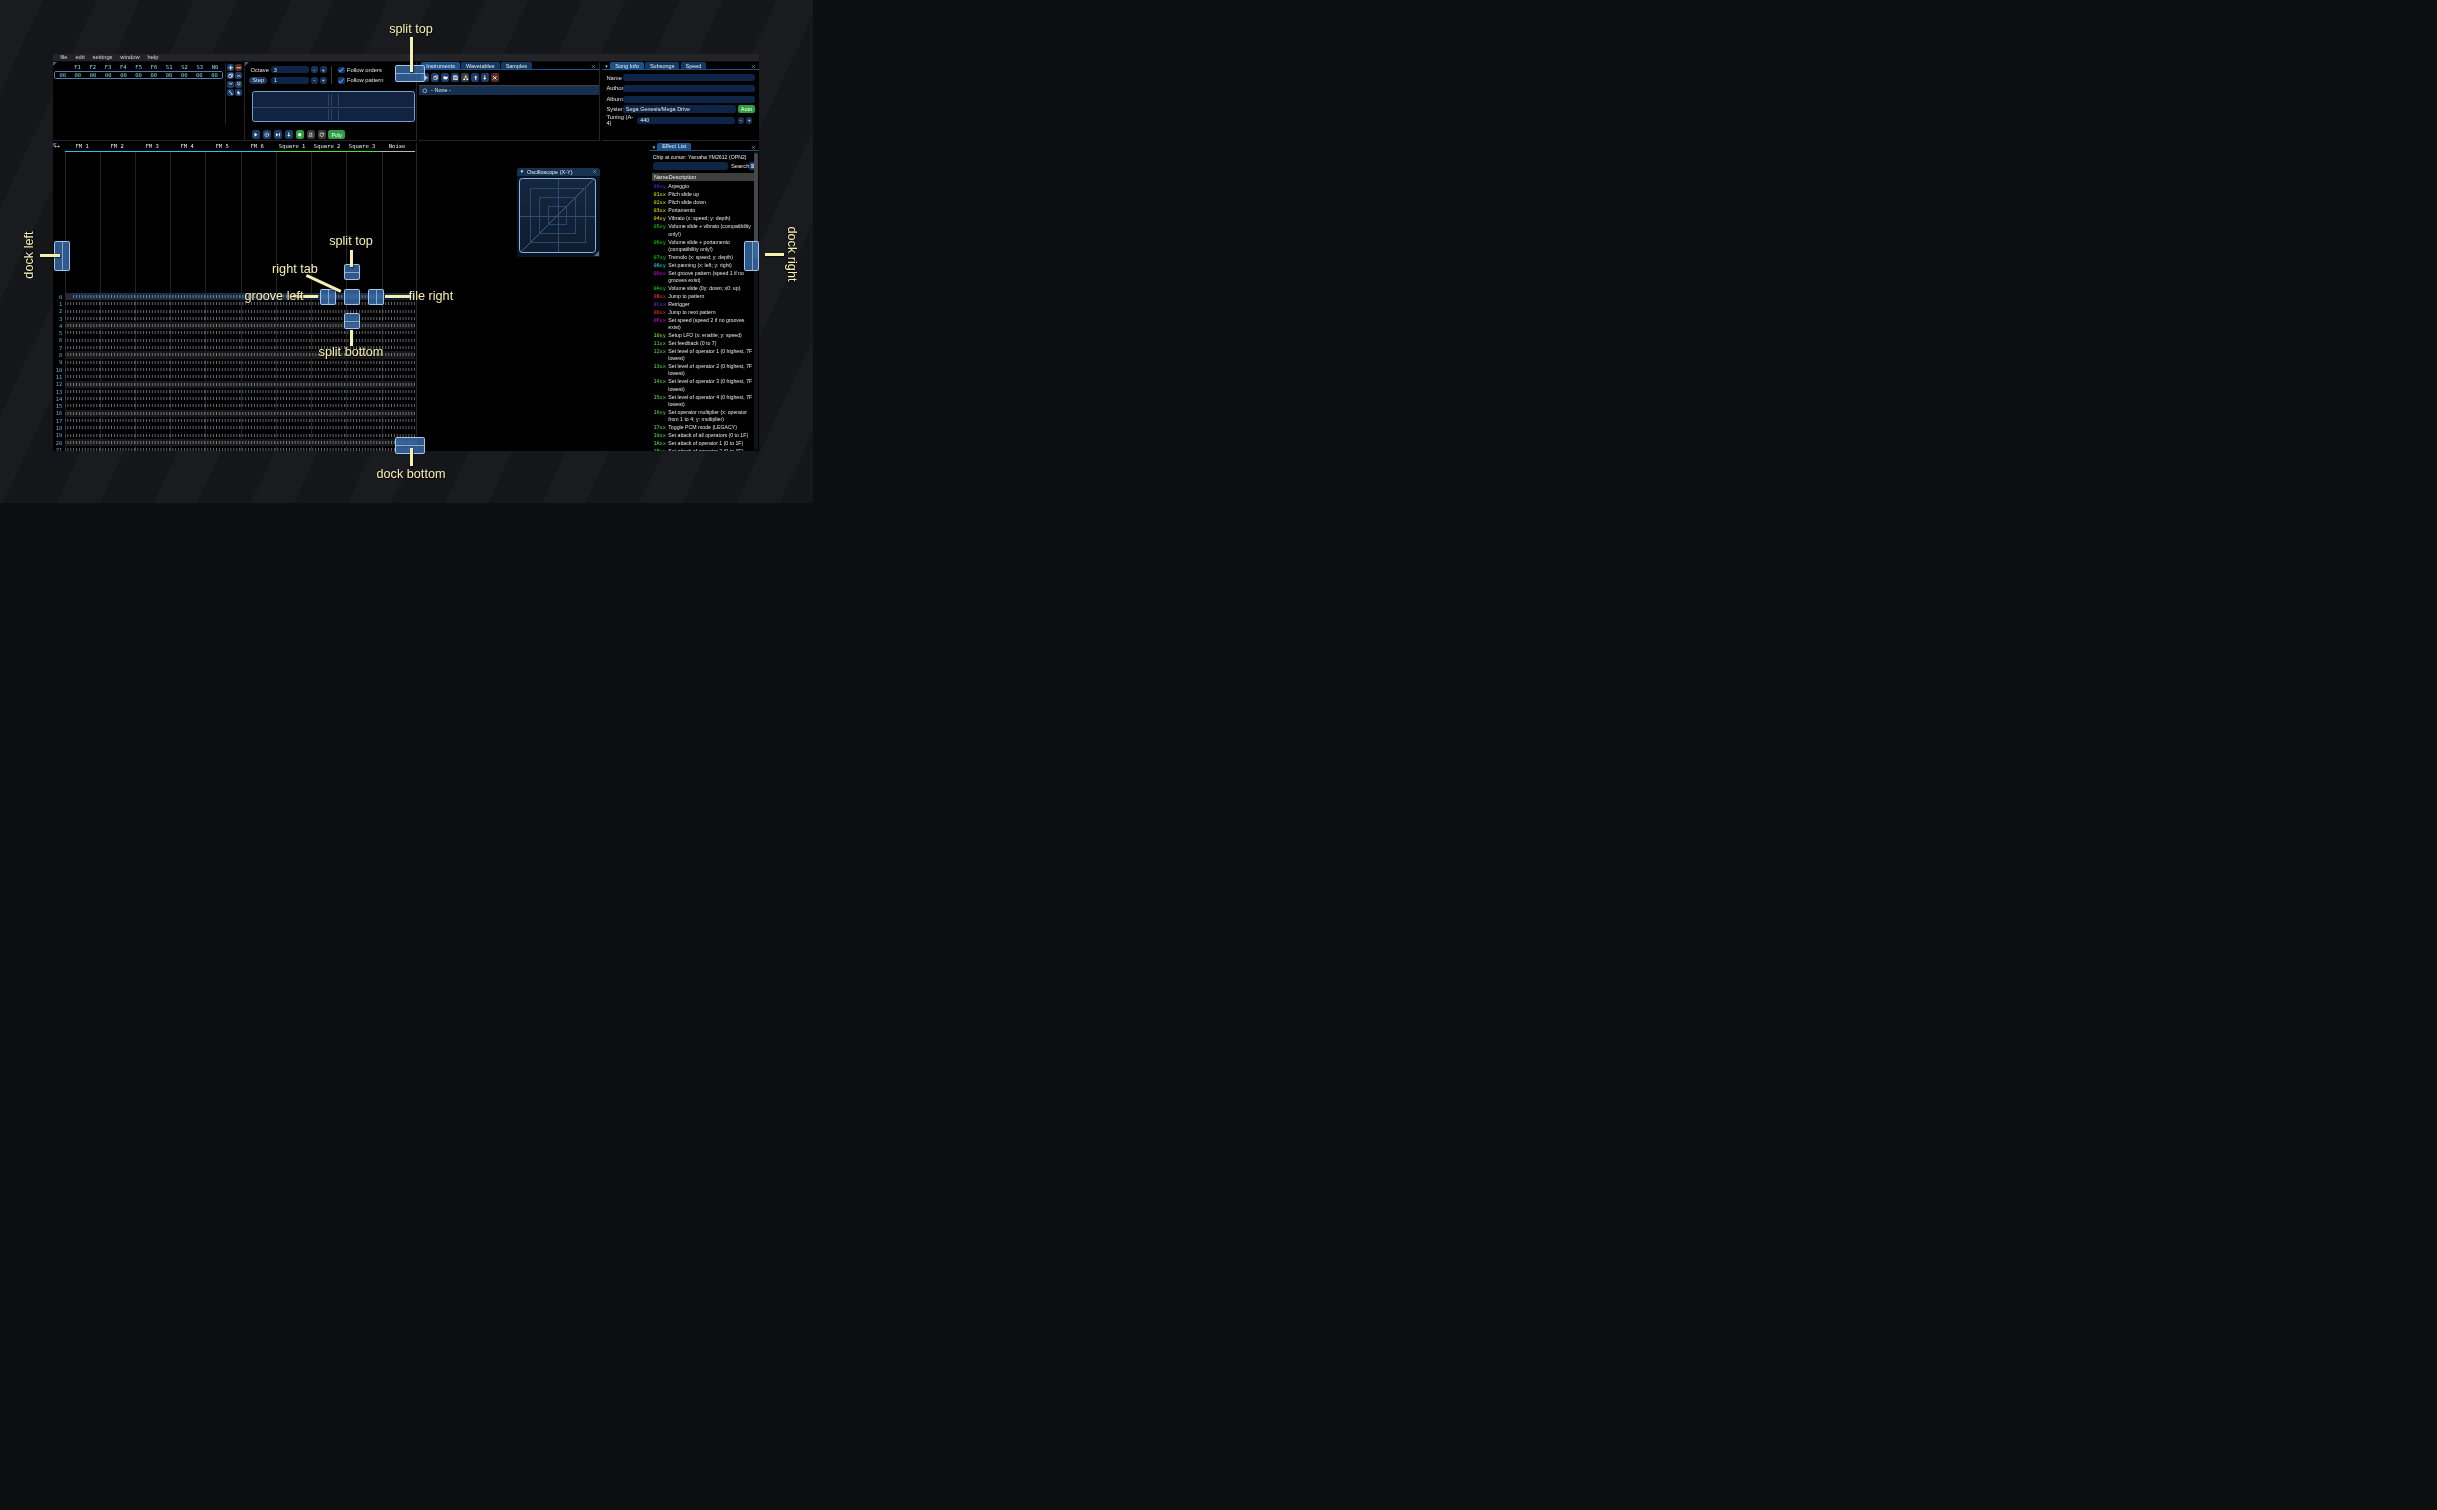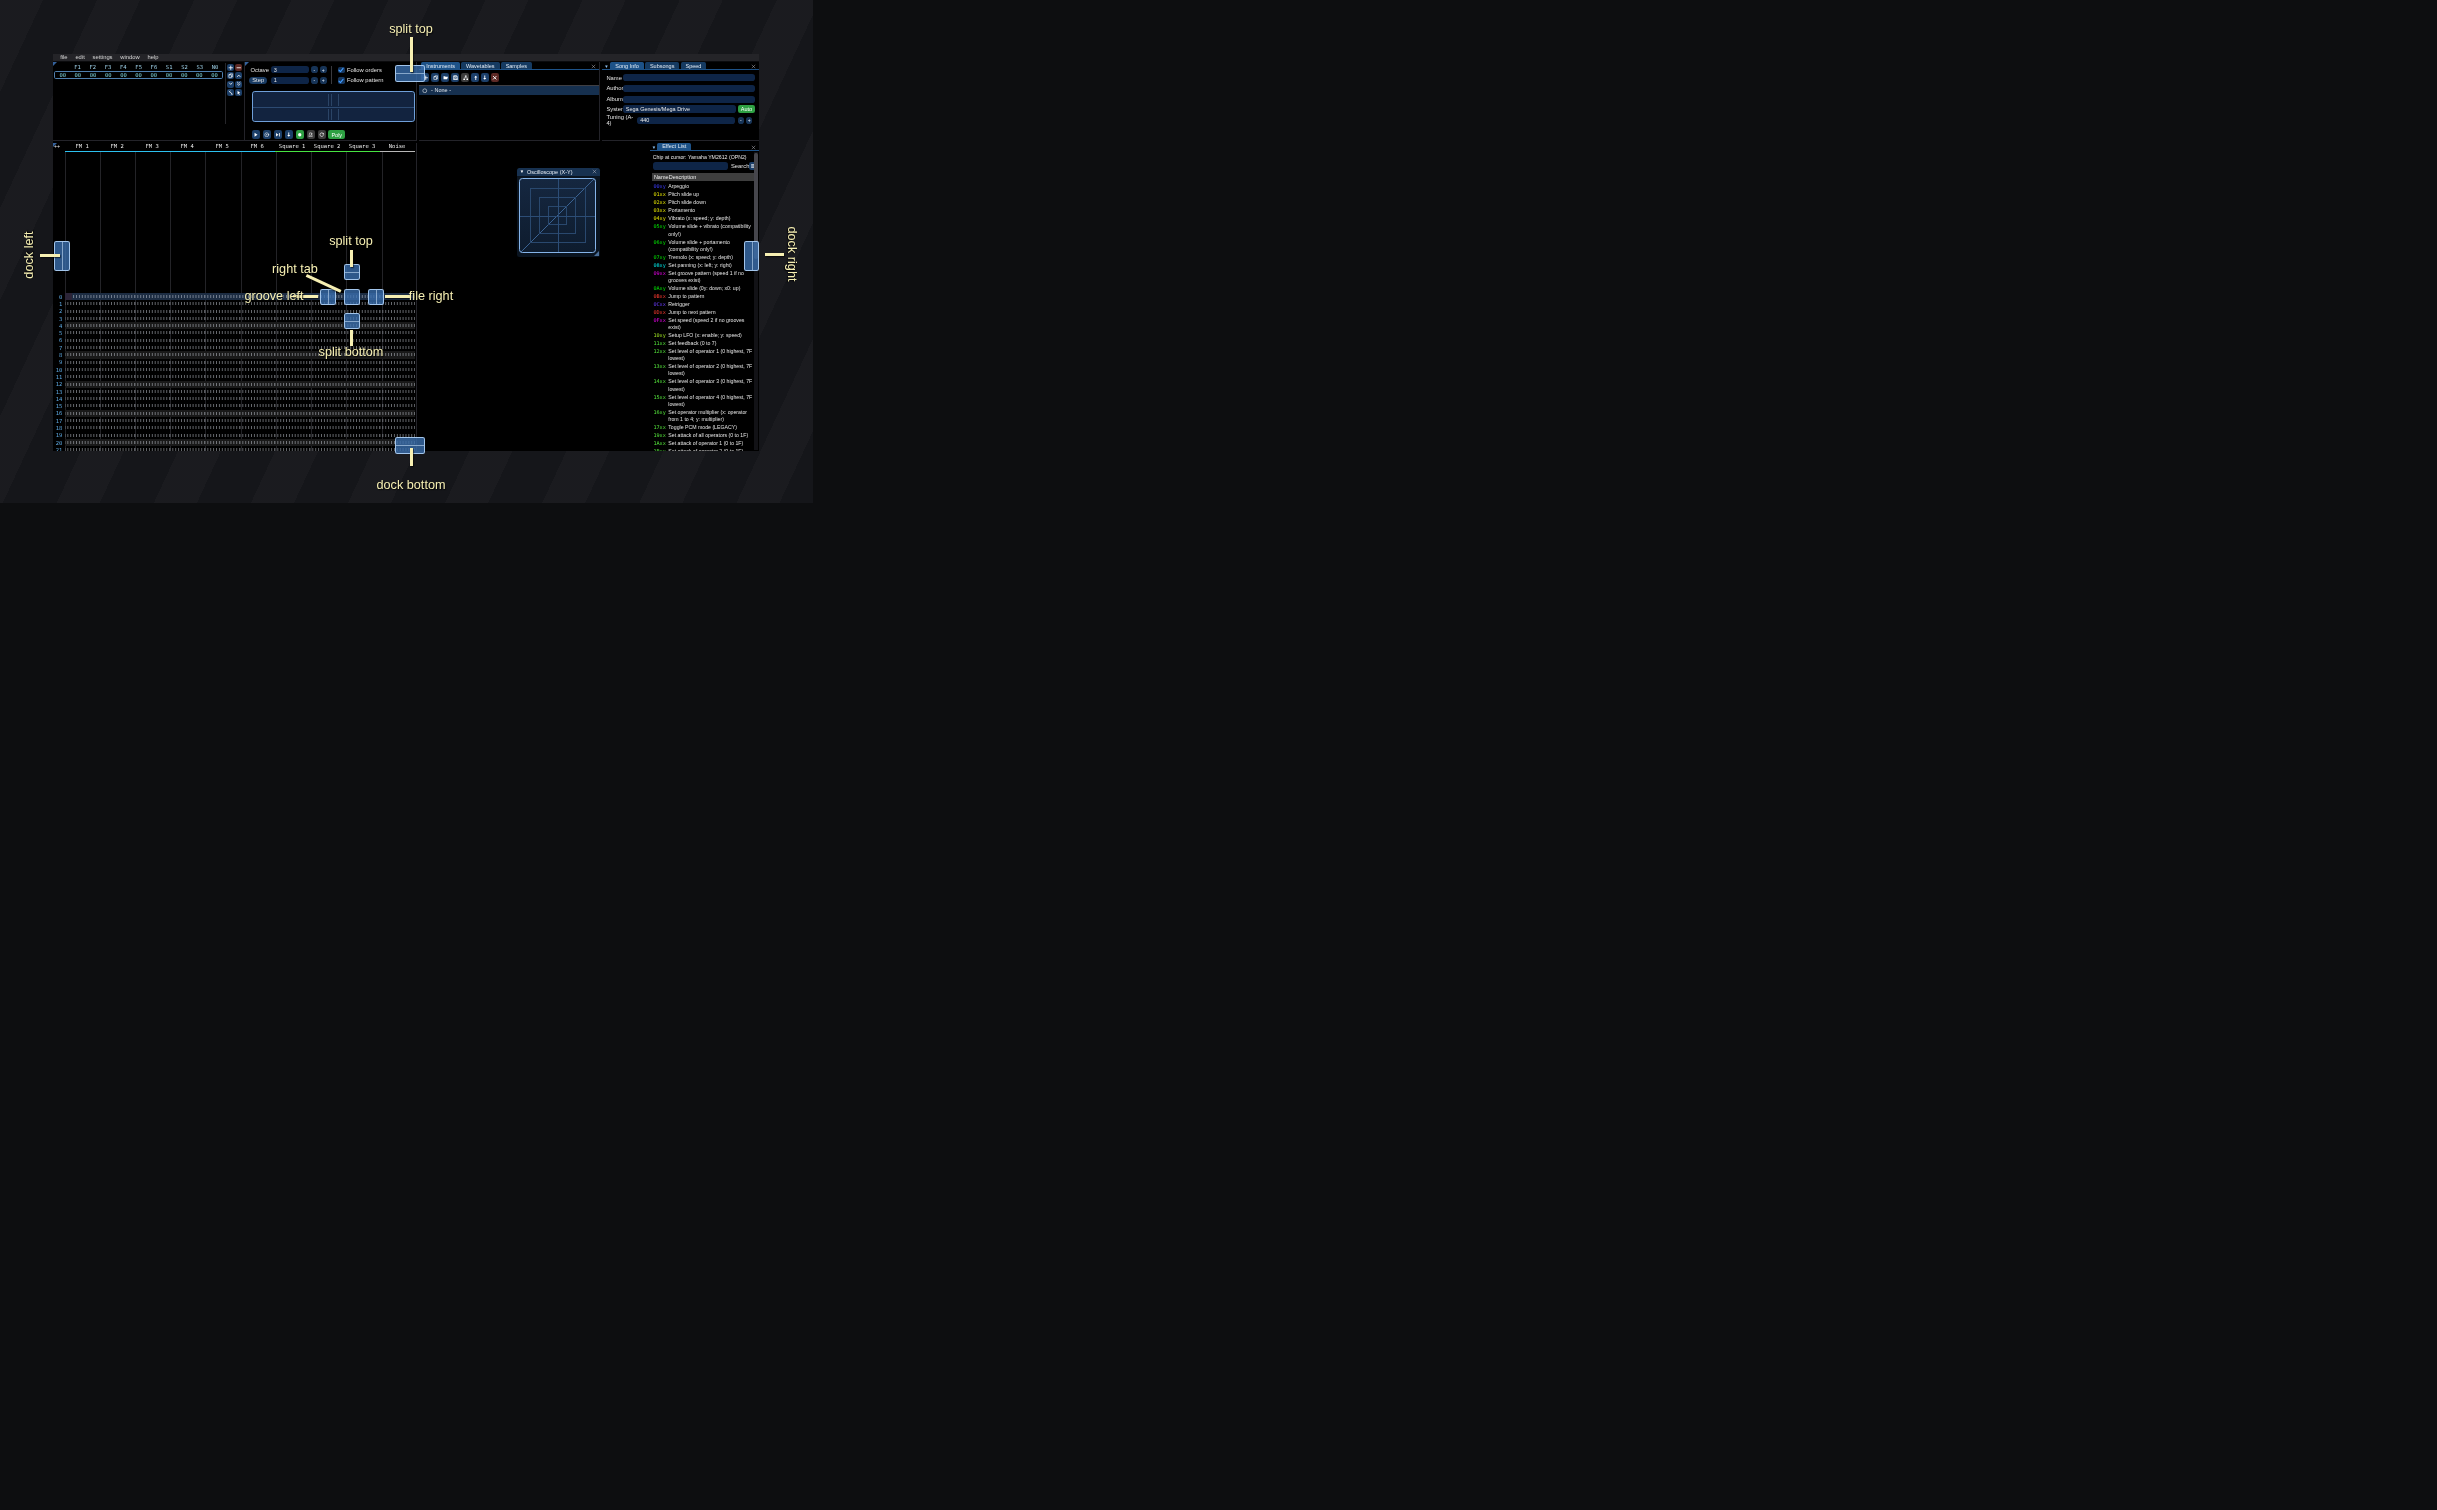--- a/index.html
+++ b/index.html
@@ -902,21 +902,21 @@
   <div class="conn" style="left:410px;top:448px;width:2.8px;height:18px"></div>
   <div class="conn" style="left:40px;top:254px;width:20px;height:2.8px"></div>
   <div class="conn" style="left:765px;top:253px;width:19px;height:2.8px"></div>
   <div class="conn" style="left:350px;top:250px;width:2.8px;height:17px"></div>
   <div class="conn" style="left:350px;top:330px;width:2.8px;height:15.5px"></div>
   <div class="conn" style="left:293px;top:295px;width:25.4px;height:2.8px"></div>
   <div class="conn" style="left:385px;top:295px;width:25px;height:2.8px"></div>
   <div class="conn" style="left:307px;top:274px;width:38px;height:2.8px;transform:rotate(25deg);transform-origin:0 0"></div>
 
   <div class="note" style="left:411px;top:29px">split top</div>
-  <div class="note" style="left:411px;top:485px">dock bottom</div>
+  <div class="note" style="left:411px;top:474px">dock bottom</div>
   <div class="note" style="left:29px;top:255px;transform:translate(-50%,-50%) rotate(-90deg)">dock left</div>
   <div class="note" style="left:792px;top:254px;transform:translate(-50%,-50%) rotate(90deg)">dock right</div>
   <div class="note" style="left:351px;top:241px">split top</div>
   <div class="note" style="left:295px;top:269px">right tab</div>
   <div class="note" style="left:274px;top:296px">groove left</div>
   <div class="note" style="left:431px;top:296px">file right</div>
   <div class="note" style="left:351px;top:352px">split bottom</div>
 </div>
 
 

